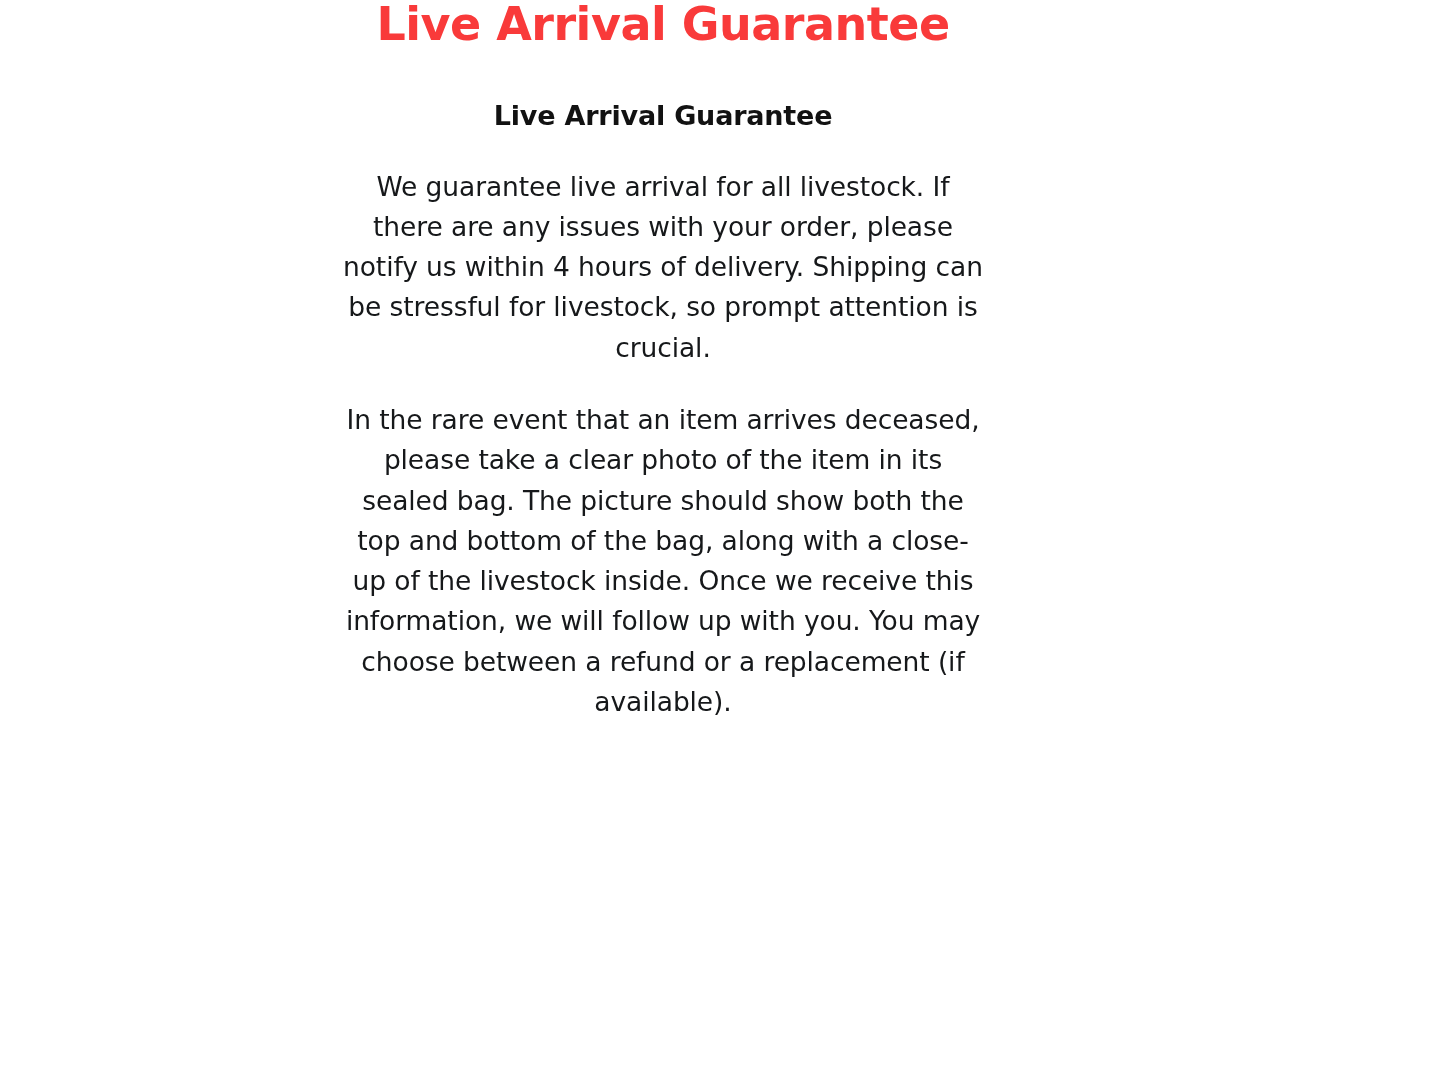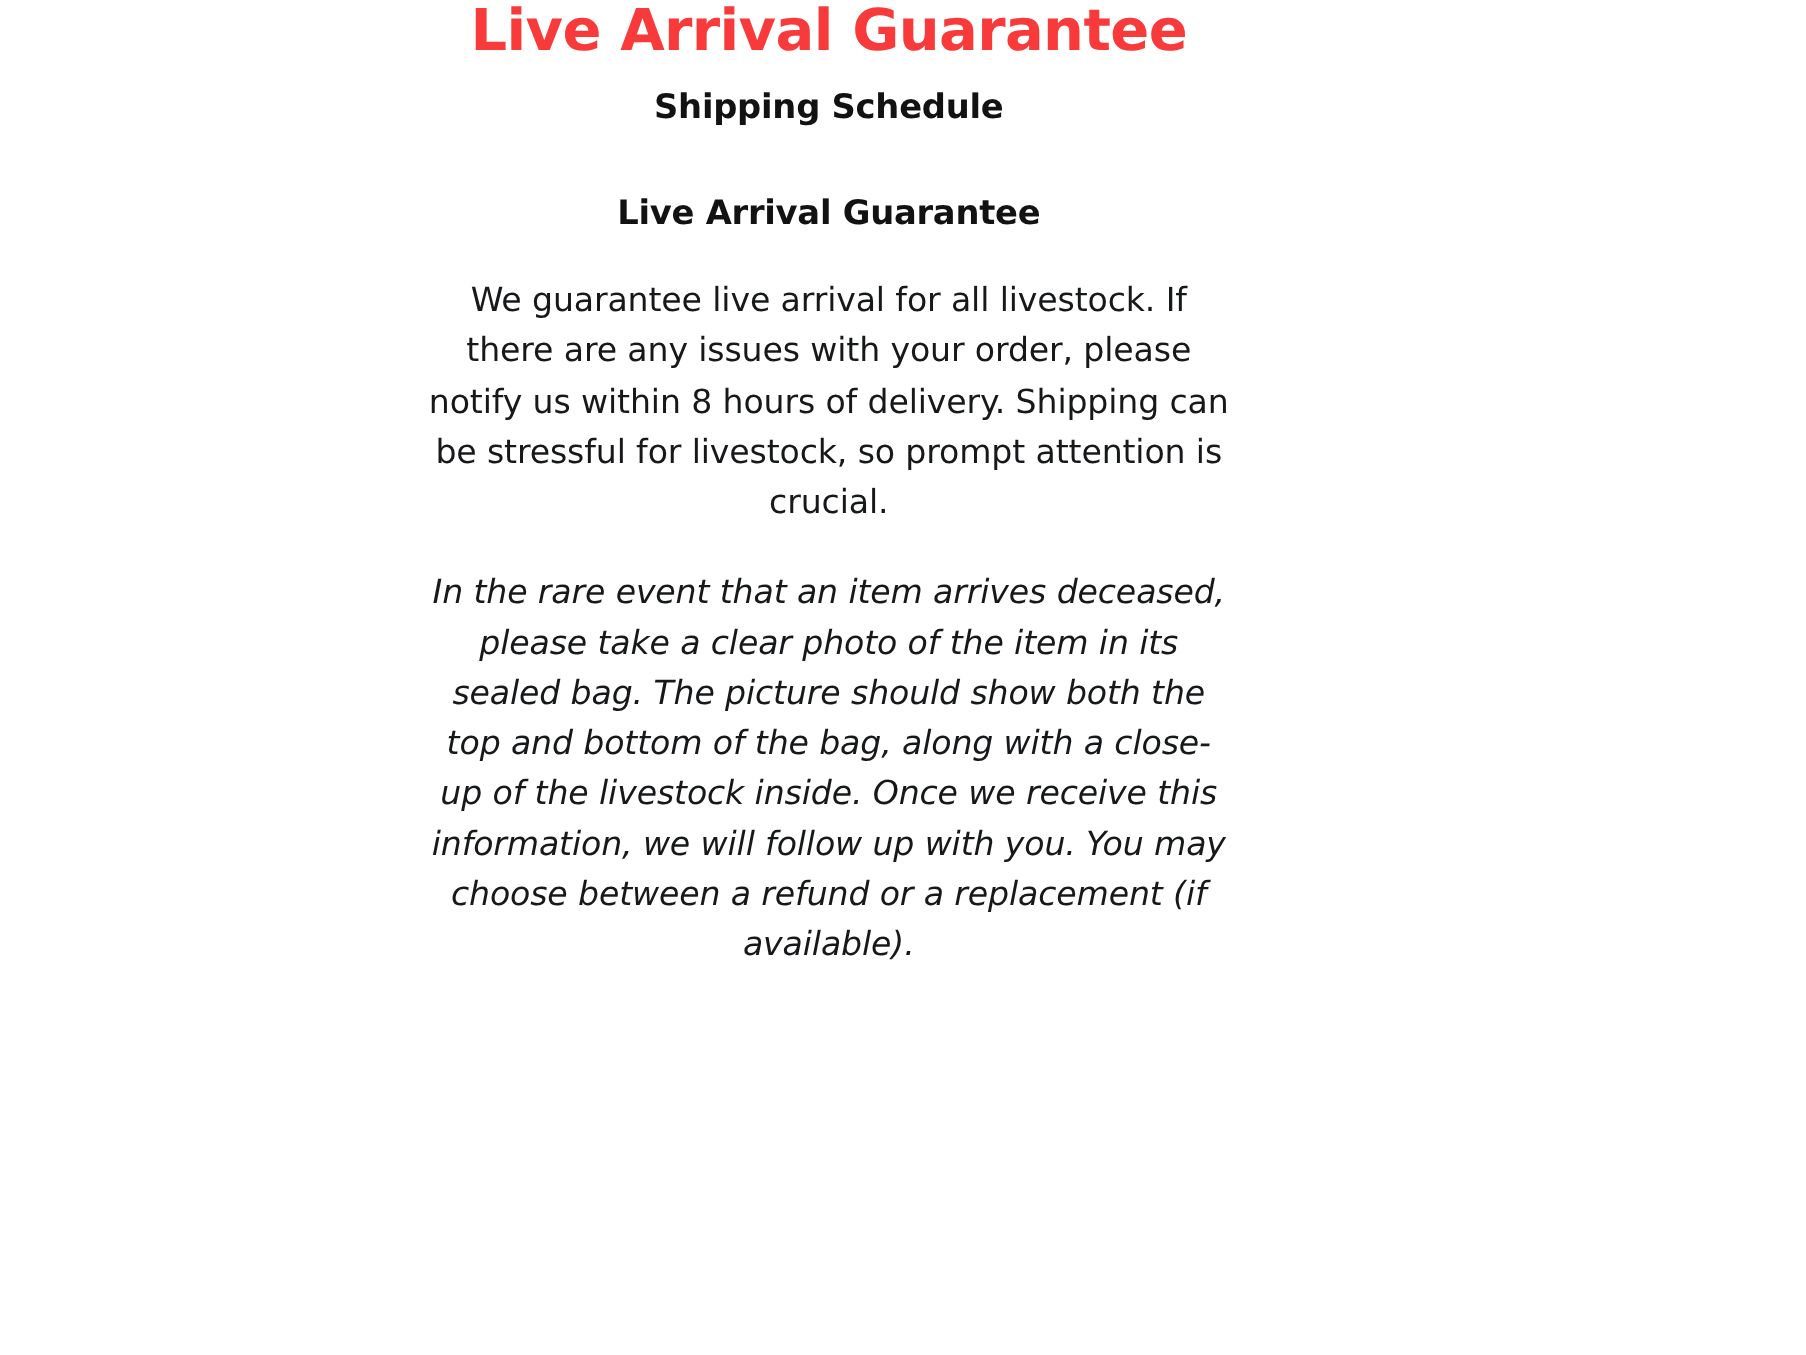--- a/index.html
+++ b/index.html
@@ -51,34 +51,32 @@
     line-height: 1.52;
     margin: 0;
     padding-top: 34px;
     letter-spacing: -0.1px;
   }
   .section-heading.spaced {
     padding-top: 52px;
   }
   .body-para.tight {
     padding-top: 32px;
-    font-style: italic;
   }
 </style>
 </head>
 <body>
 
 <div class="page">
   <div class="content">
 
     <h1 class="main-title">Live Arrival Guarantee</h1>
 
-    <h2 class="section-heading">Shipping Schedule</h2>
 
 
     <h2 class="section-heading spaced">Live Arrival Guarantee</h2>
 
-    <p class="body-para">We guarantee live arrival for all livestock. If there are any issues with your order, please notify us within 8 hours of delivery. Shipping can be stressful for livestock, so prompt attention is crucial.</p>
+    <p class="body-para">We guarantee live arrival for all livestock. If there are any issues with your order, please notify us within 4 hours of delivery. Shipping can be stressful for livestock, so prompt attention is crucial.</p>
 
     <p class="body-para tight">In the rare event that an item arrives deceased, please take a clear photo of the item in its sealed bag. The picture should show both the top and bottom of the bag, along with a close-up of the livestock inside. Once we receive this information, we will follow up with you. You may choose between a refund or a replacement (if available).</p>
 
   </div>
 </div>
 
 </body></html>

